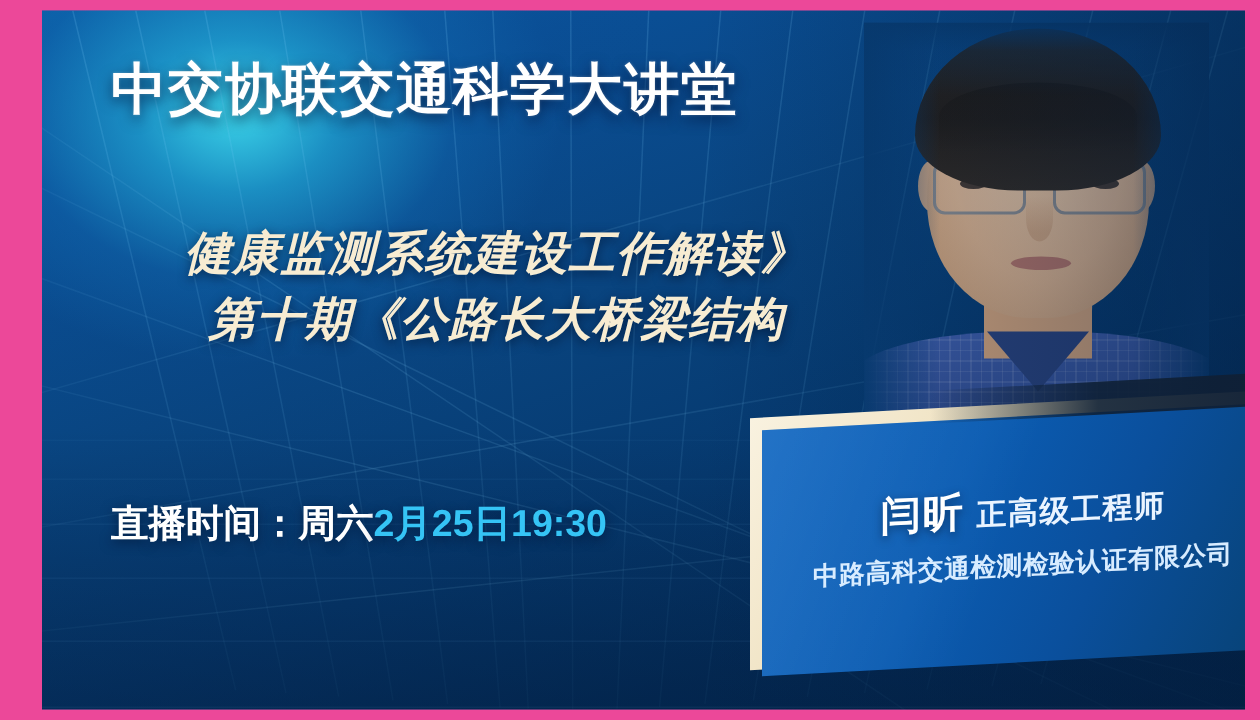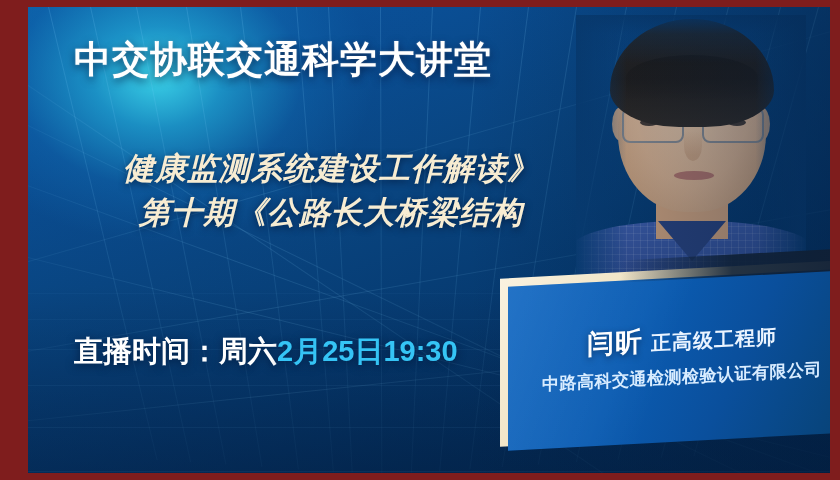--- a/index.html
+++ b/index.html
@@ -1,21 +1,21 @@
 <!DOCTYPE html>
 <html><head>
 <meta charset="utf-8">
 <style>
   html,body{margin:0;padding:0;background:#ffffff;}
   body{
     width:840px;height:480px;overflow:hidden;
     font-family:"Liberation Sans","DejaVu Sans",sans-serif;
   }
   #poster{
-    position:relative;width:840px;height:480px;background:#7f1d1d;
+    position:relative;width:840px;height:480px;background:#ec4899;
   }
   
   .banner{
     position:absolute;left:28px;top:7px;width:802px;height:466px;
     overflow:hidden;
     background:
       radial-gradient(ellipse 300px 230px at 130px 70px,
          rgba(60,215,235,0.95) 0%,
          rgba(34,170,215,0.70) 22%,
          rgba(18,110,180,0.35) 48%,
@@ -128,21 +128,21 @@
   }
   .subtitle{
     position:absolute;left:48px;top:140px;width:510px;
     font-size:31px;font-weight:700;font-style:italic;line-height:1.42;
     color:#f7ecd2;letter-spacing:1px;
     text-shadow:0 2px 7px rgba(0,18,48,.7);
     text-align:center;
   }
   .live-time{
     position:absolute;left:46px;top:325px;
-    font-size:29px;font-weight:700;white-space:nowrap;
+    font-size:25px;font-weight:700;white-space:nowrap;
     text-shadow:0 2px 8px rgba(0,18,48,.7);
   }
   .live-time .lbl{color:#ffffff;}
   .live-time .val{color:#ffffff;}
   .live-time .val .hi{color:#35c4f5;}
 
   
   .speaker-wrap{
     position:absolute;left:472px;top:258px;width:366px;height:180px;
   }

